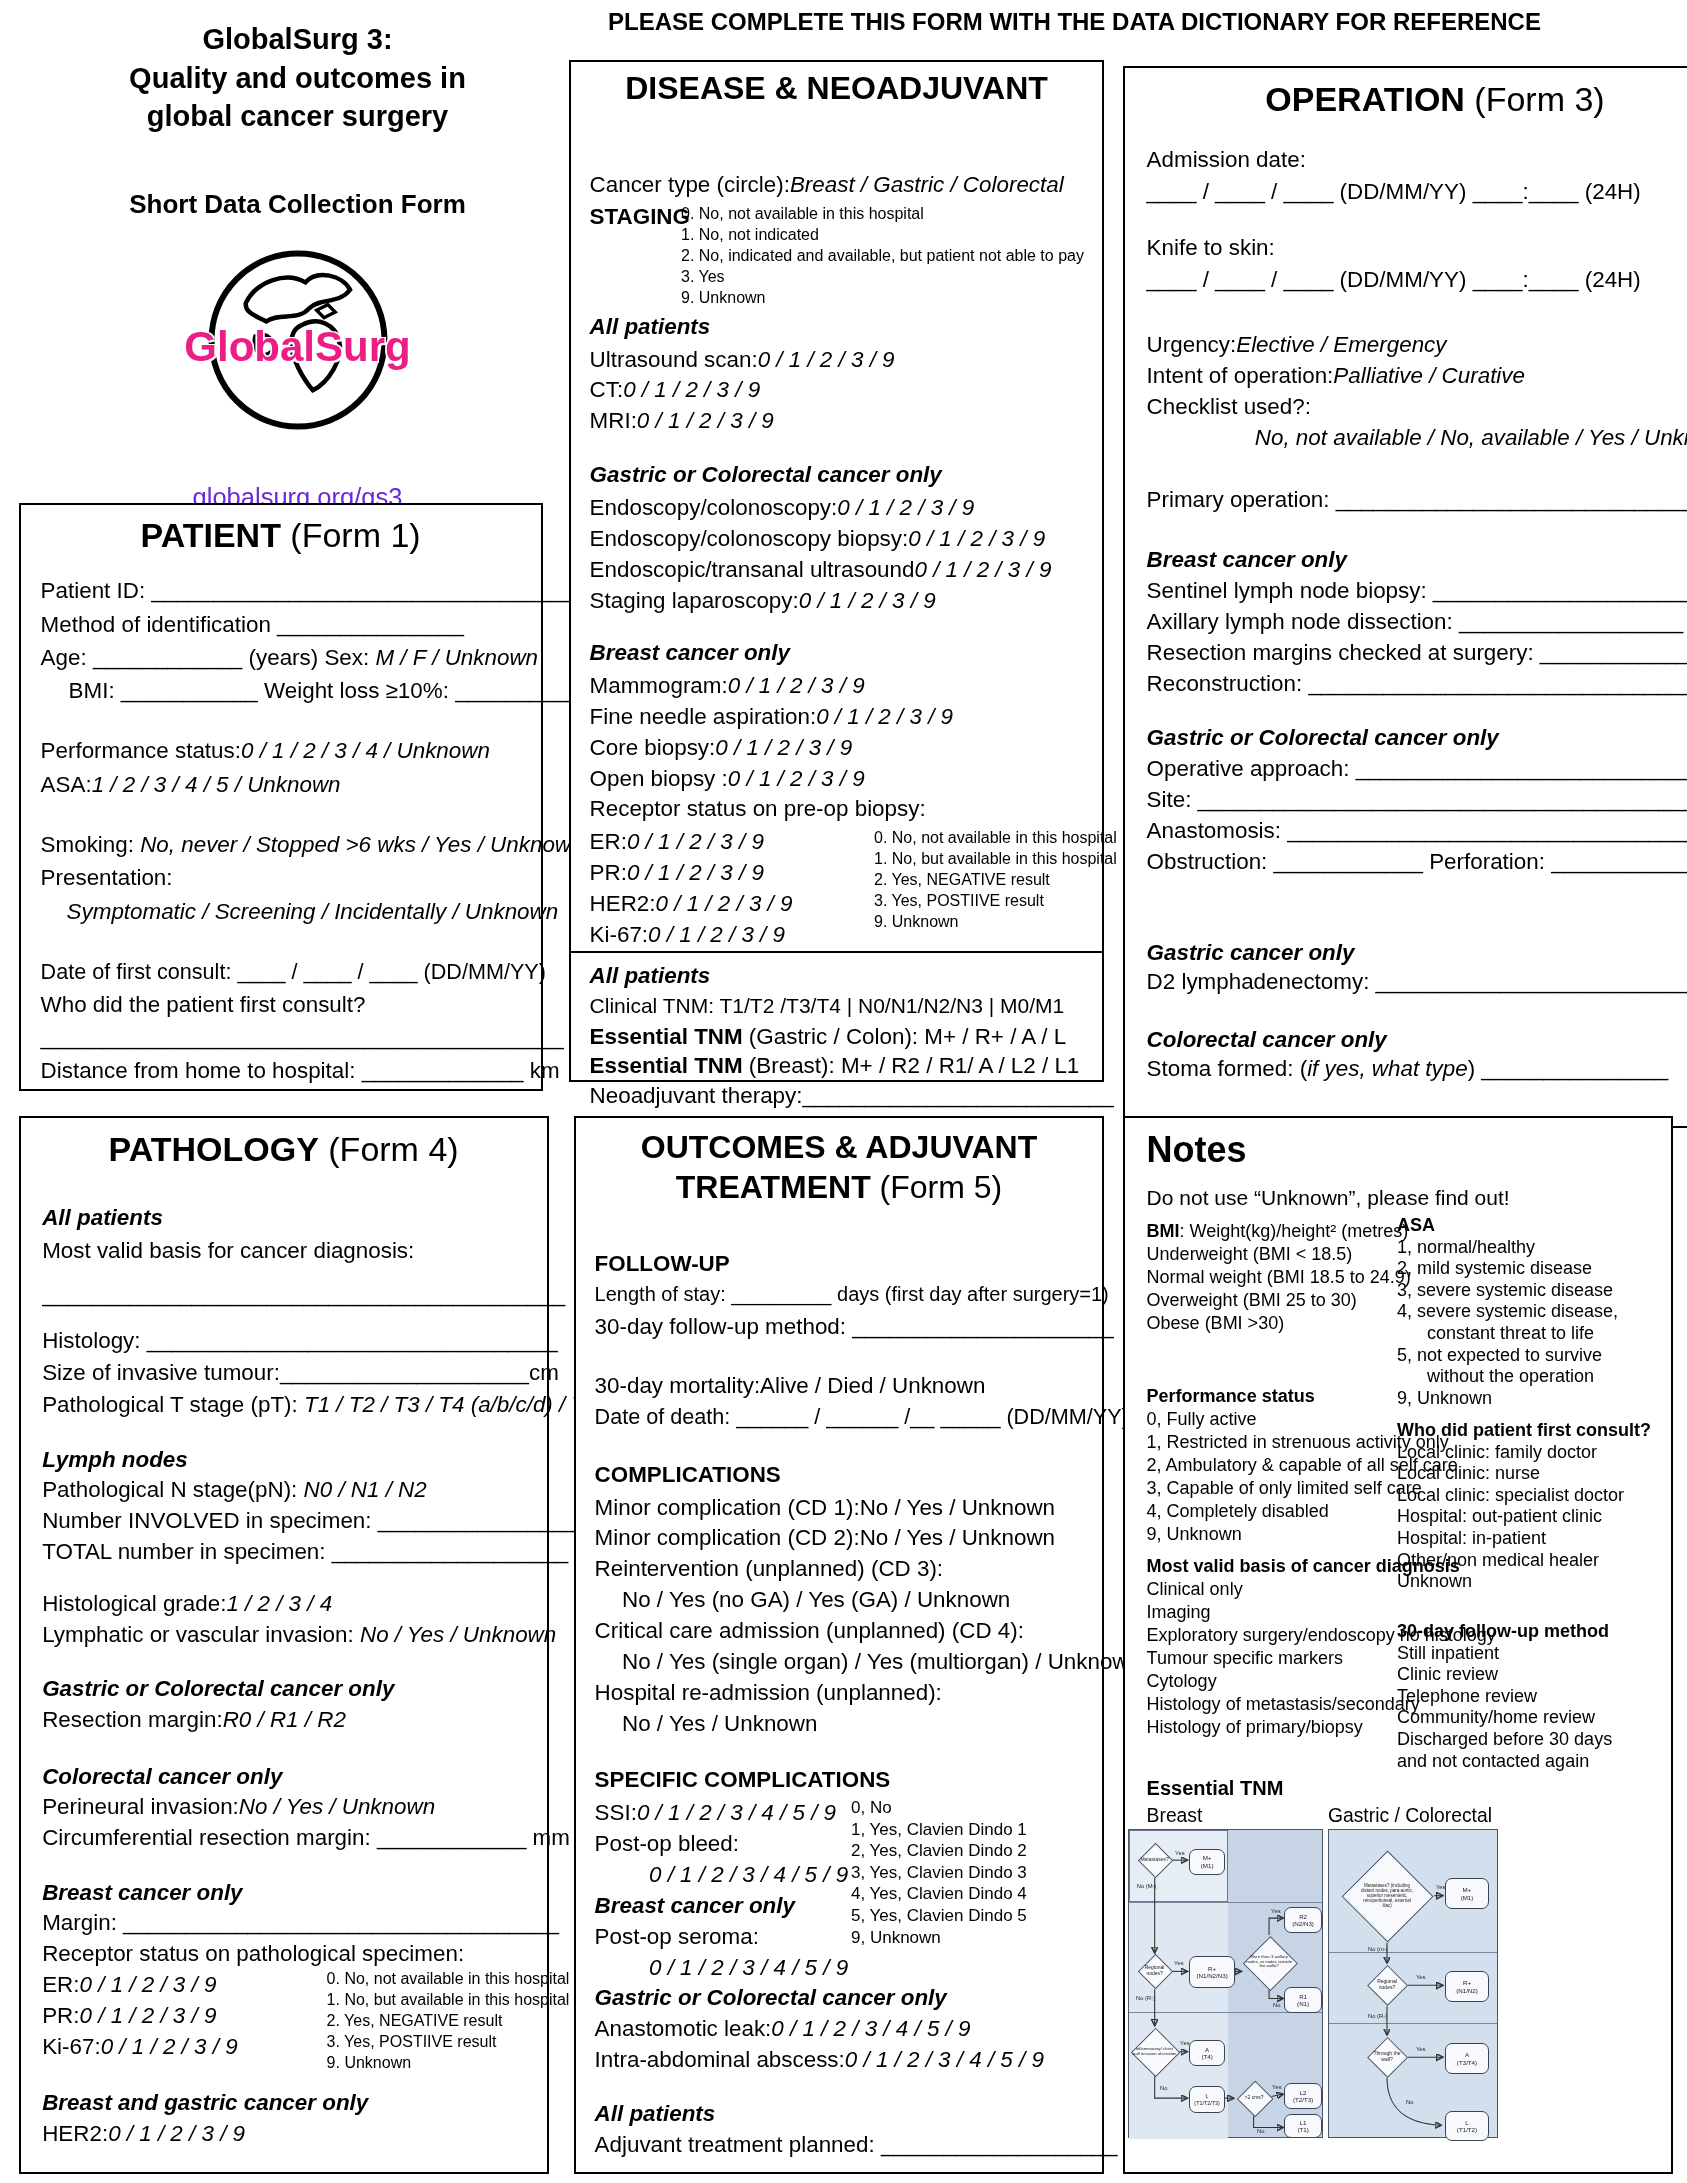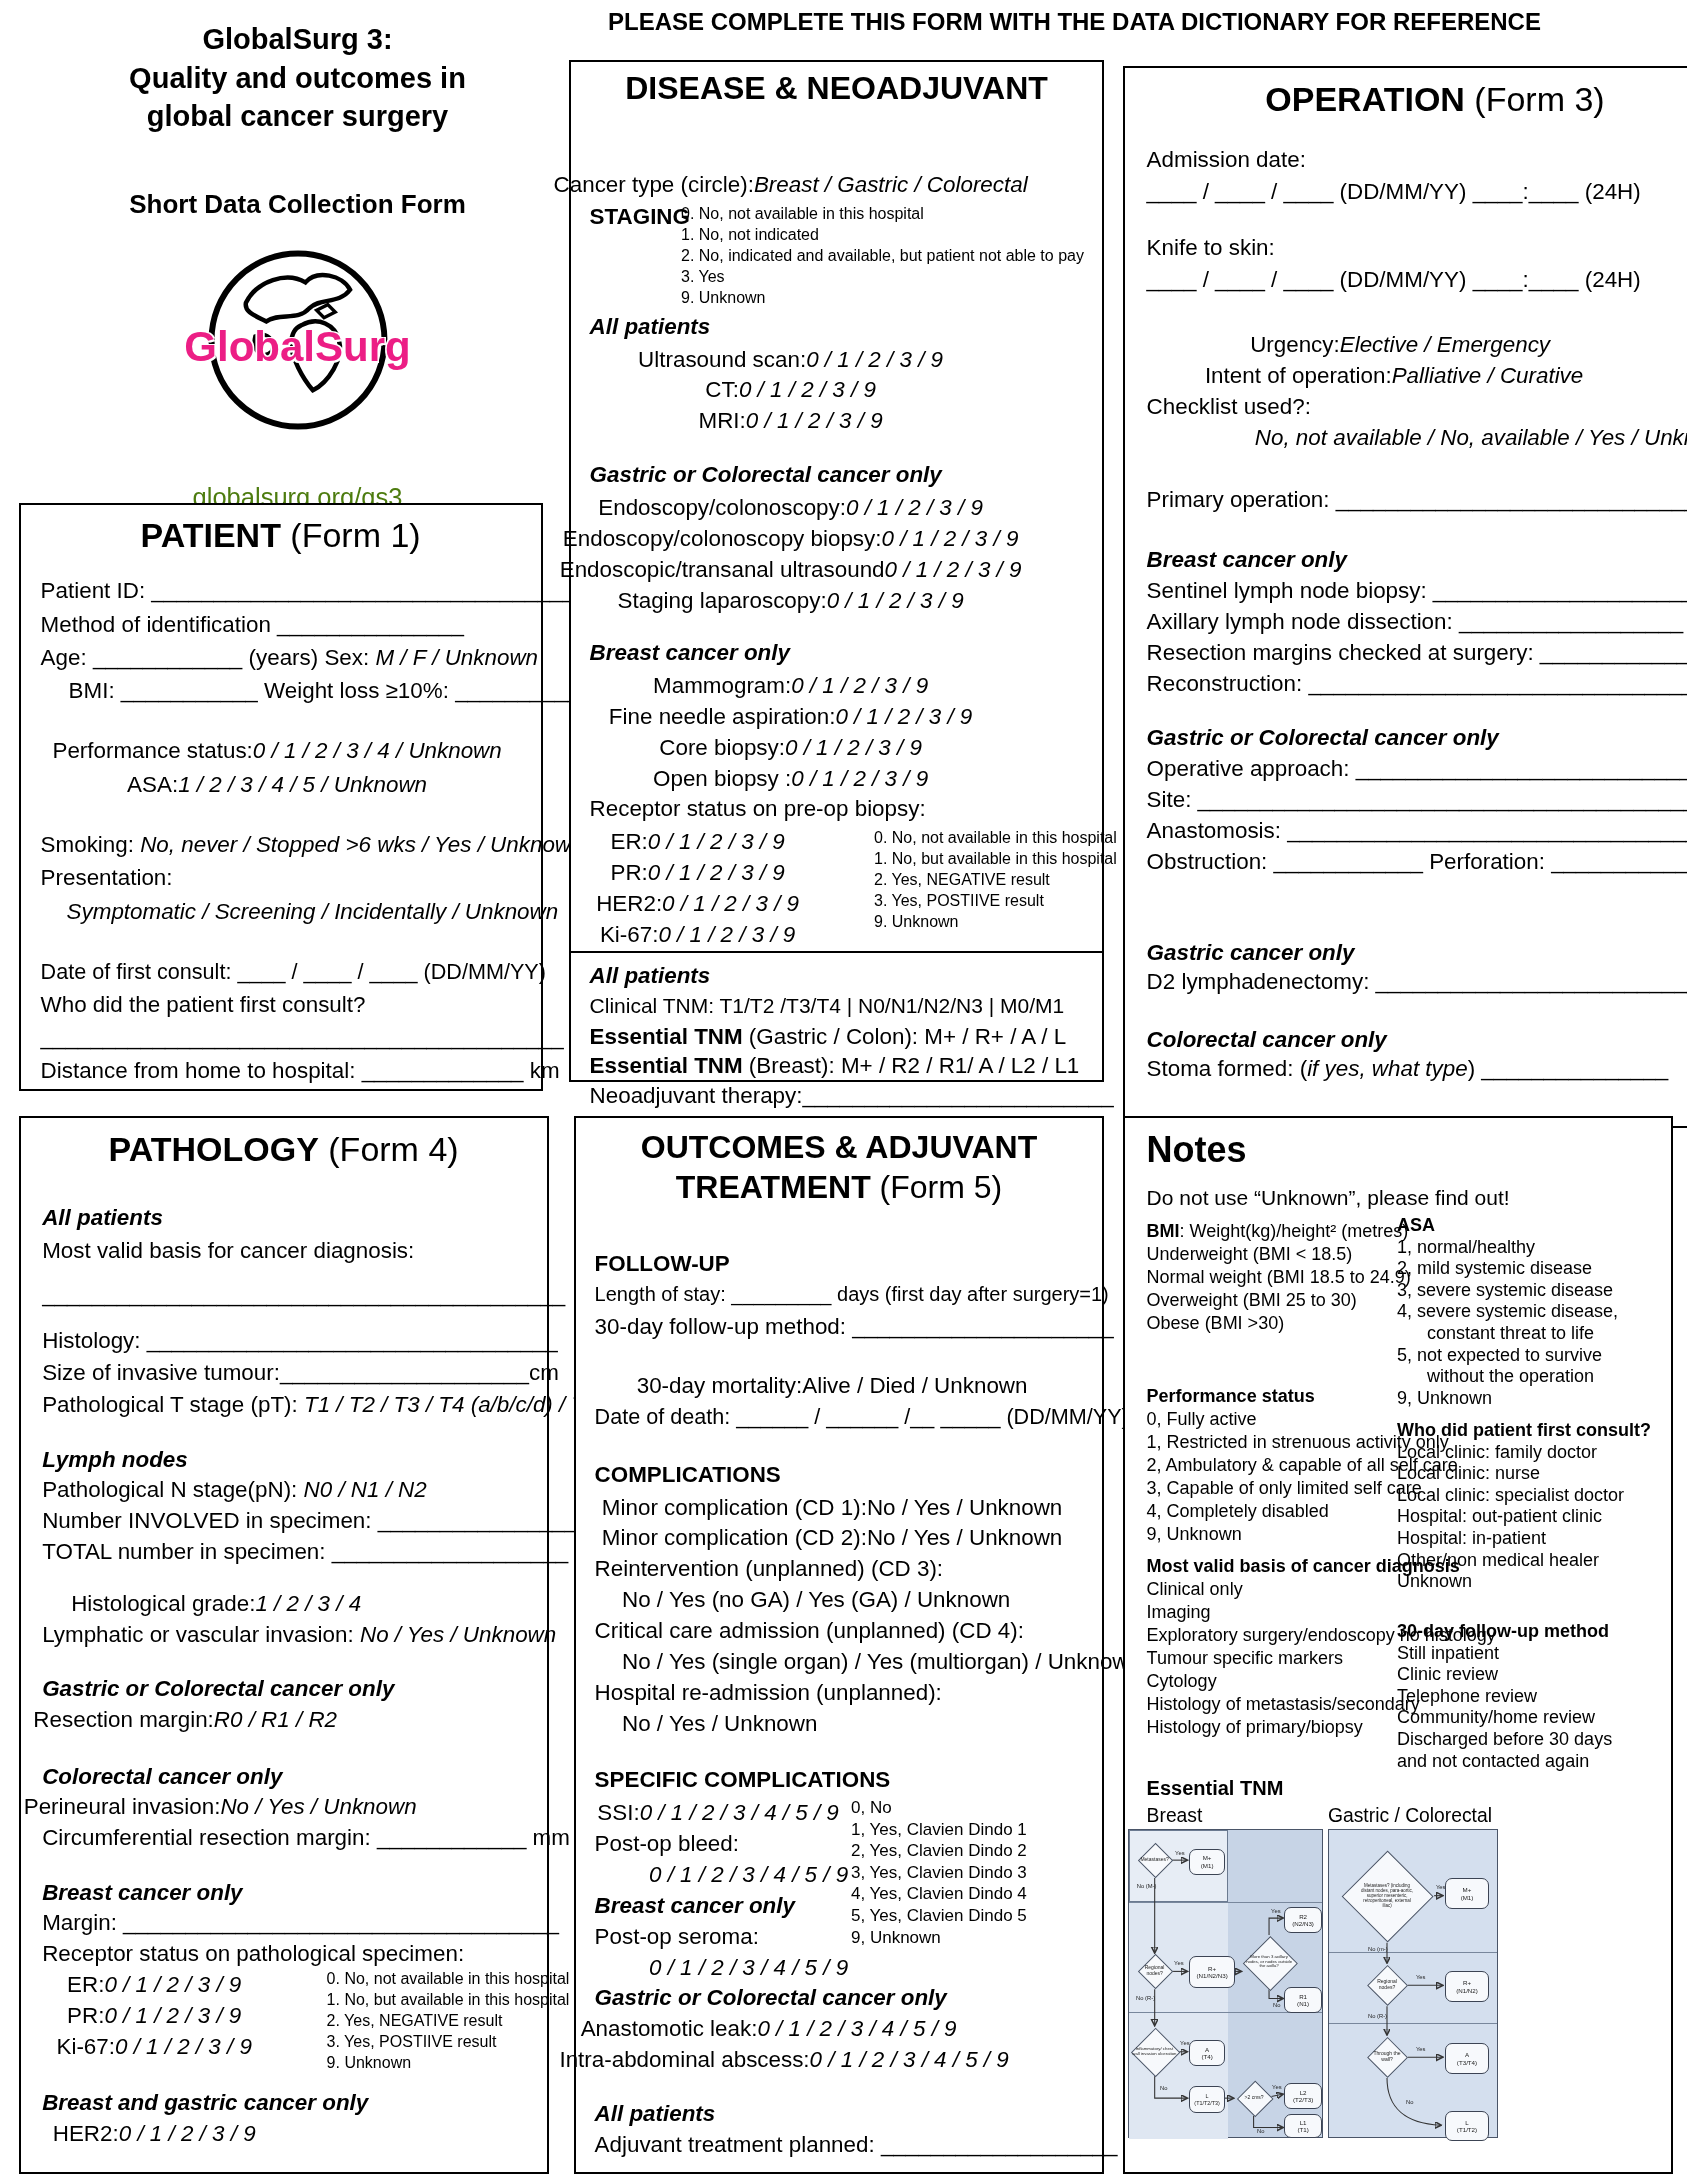--- a/index.html
+++ b/index.html
@@ -1,21 +1,21 @@
 <!DOCTYPE html>
 <html style="font-size:12.4px"><head>
 <meta charset="utf-8">
 <style>
   html,body{margin:0;padding:0;background:#888;}
   #page{position:relative;width:1688px;height:2183px;background:#ffffff;
         font-family:"Liberation Sans","DejaVu Sans",sans-serif;color:#000;overflow:hidden;}
   .abs{position:absolute;}
   .box{position:absolute;border:2.3px solid #000;box-sizing:border-box;background:#fff;}
   .t{position:absolute;font-size:22.4px;white-space:nowrap;}
-  .row{display:flex;justify-content:center;align-items:baseline;}
+  .row{display:flex;justify-content:flex-start;align-items:baseline;}
   .it{font-style:italic;}
   .b{font-weight:bold;}
   .bi{font-weight:bold;font-style:italic;}
   .ctr{text-align:center;}
   .ft{position:absolute;left:0;right:0;text-align:center;font-weight:bold;font-size:34px;white-space:nowrap;}
   .ft .norm{font-weight:normal;}
   .ft2{font-size:32px;}
   .sm{position:absolute;font-size:16px;line-height:21px;white-space:nowrap;}
   .sm div{white-space:nowrap;}
   .nt{position:absolute;font-size:18px;line-height:23px;}
@@ -31,21 +31,21 @@
   .fsvg line,.fsvg polyline,.fsvg path{stroke:#333;stroke-width:1.4;fill:none;}
   .fnode{position:absolute;background:#f7f9fc;border:1.2px solid #3c4454;border-radius:7px;
          display:flex;flex-direction:column;align-items:center;justify-content:center;
          text-align:center;line-height:1.15;font-size:6.2px;color:#222;}
   .diam{position:absolute;}
   .diam .sh{position:absolute;left:16%;top:16%;width:68%;height:68%;background:#f7f9fc;
             border:0.9px solid #4a5568;transform:rotate(45deg);}
   .diam .tx{position:absolute;left:4%;top:10%;right:4%;bottom:10%;display:flex;align-items:center;
             justify-content:center;text-align:center;font-size:5px;line-height:1.12;color:#222;}
   .elab{position:absolute;font-size:5.8px;color:#222;white-space:nowrap;}
-  a.link{color:#4d7c0f;}
+  a.link{color:#6d28d9;}
 </style>
 </head>
 <body>
 
 <div id="page">
 
   <div class="t b ctr" style="left:479px;top:7.7px;width:1191px;font-size:24px;">PLEASE COMPLETE THIS FORM WITH THE DATA DICTIONARY FOR REFERENCE</div>
 
   <div class="abs" style="left:77px;top:23px;width:441px;height:510px;">
     <div class="abs b ctr" style="left:0;right:0;top:0;font-size:29px;">GlobalSurg 3:</div>

